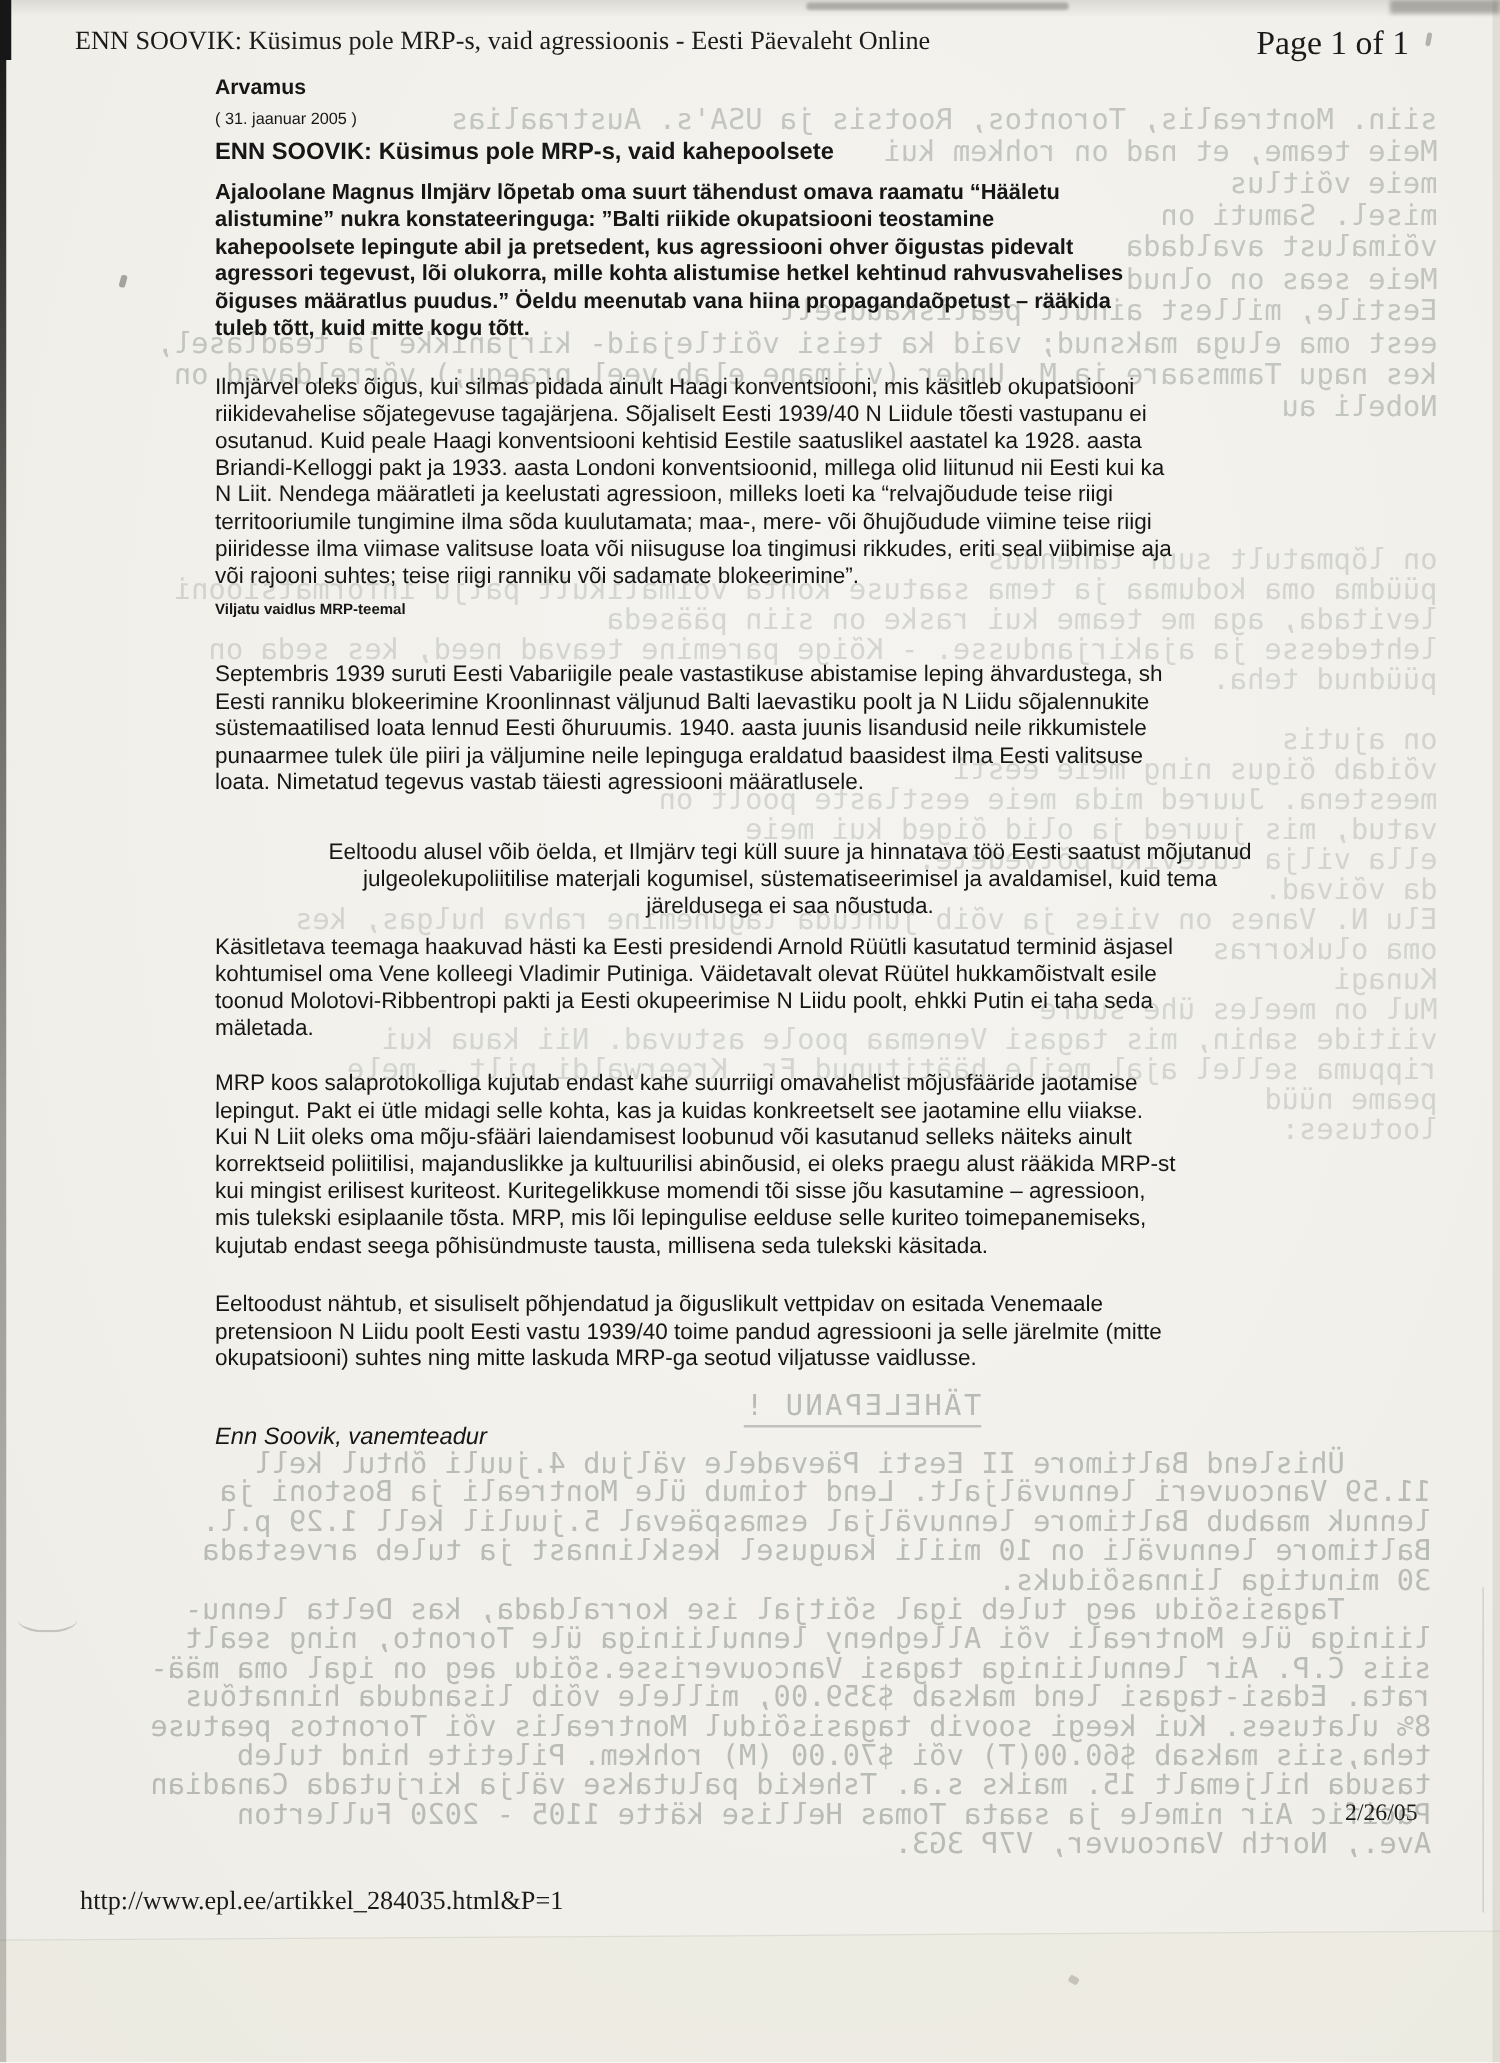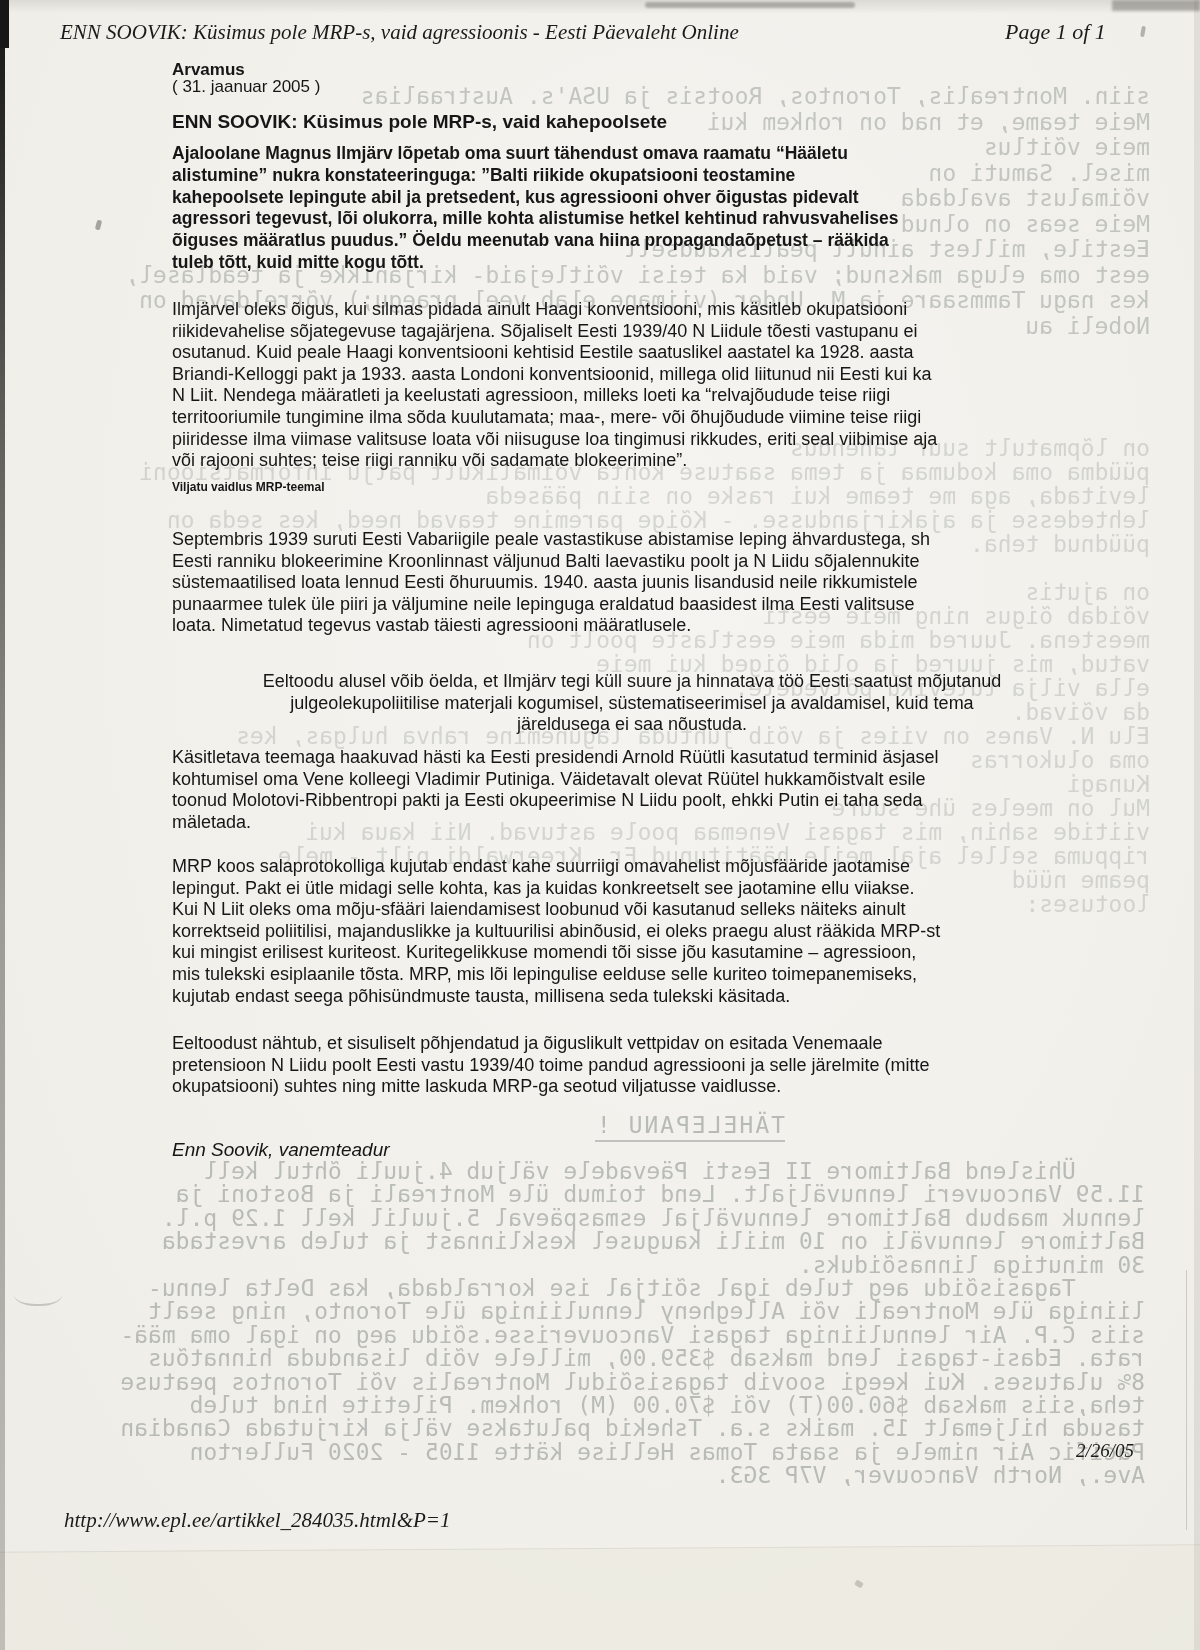--- a/index.html
+++ b/index.html
@@ -56,30 +56,30 @@
                 background: #eceade; opacity: .55;
                 border-top: 1px solid rgba(200,197,186,.8);
                 transform: rotate(-0.35deg); z-index: 3; }
   .right-line { left: 1186px; top: 1270px; width: 1px; height: 260px; background: rgba(150,148,140,.4); z-index: 4; }
   .right-strip{ left: 1194px; top: 0; width: 6px; height: 1650px; background: rgba(175,172,163,.25); z-index: 4; }
   .speck-1 { left: 96px;  top: 220px;  width: 5px; height: 10px; background: #5a5852; opacity: .5;  border-radius: 2px; transform: rotate(15deg);  z-index: 4; }
   .speck-2 { left: 1141px; top: 26px;  width: 4px; height: 11px; background: #6b6760; opacity: .45; border-radius: 2px; transform: rotate(10deg);  z-index: 4; }
   .speck-3 { left: 856px; top: 1580px; width: 6px; height: 8px;  background: #8a887f; opacity: .4;  border-radius: 2px; transform: rotate(120deg); z-index: 4; }
 
   
-  .print-text { position: absolute; font-family: "Liberation Serif", serif; color: #1b1b1b; z-index: 2; font-style: italic; }
+  .print-text { position: absolute; font-family: "Liberation Serif", serif; color: #1b1b1b; z-index: 2; }
   .hdr-title  { left: 60px;   top: 20px;   font-size: 21px; }
-  .hdr-page   { left: 1005px; top: 19px;   font-size: 22px; }
+  .hdr-page   { left: 1005px; top: 19px;   font-size: 27px; }
   .ftr-url    { left: 64px;   top: 1508px; font-size: 21px; }
   .ftr-date   { left: 1076px; top: 1440px; font-size: 19px; }
 
   
   .ab { position: absolute; left: 172px; margin: 0; z-index: 2; white-space: pre-line; width: 920px; }
   .section-label { top: 60px;  font-size: 17px; font-weight: bold; }
-  .date-line     { top: 77px;  font-size: 17px; }
+  .date-line     { top: 87px;  font-size: 13px; }
   .art-title     { top: 111px; font-size: 19px; font-weight: bold; }
   .lead          { top: 143px; font-size: 17.5px; font-weight: bold; line-height: 21.8px; }
   .bodyp         { font-size: 18px; line-height: 21.6px; }
   .p1 { top: 299px; }
   .subheading    { top: 480px; font-size: 12px; font-weight: bold; }
   .p2 { top: 529px; }
   .p3 { top: 671px; text-align: center; }
   .p4 { top: 747px; }
   .p5 { top: 856px; }
   .p6 { top: 1033px; }

